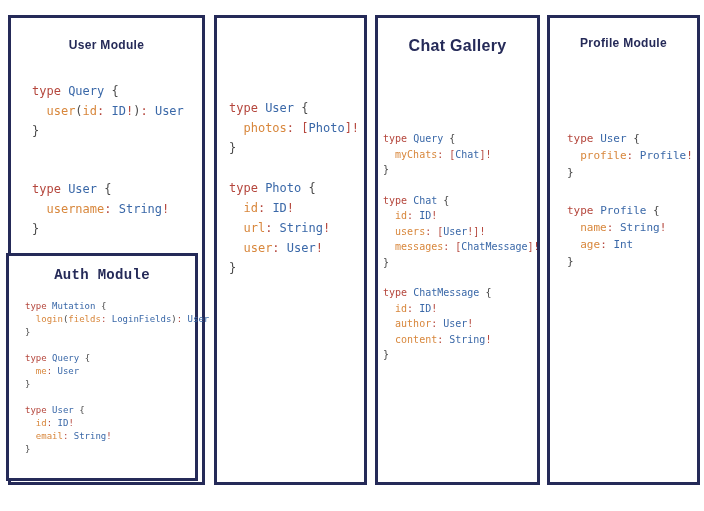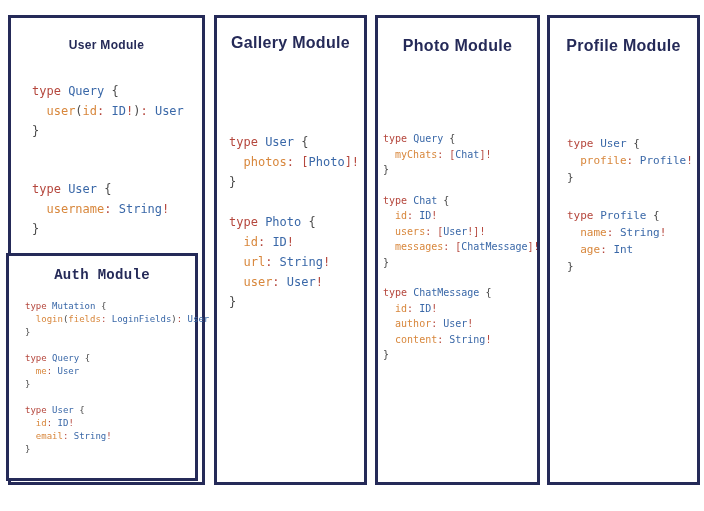--- a/index.html
+++ b/index.html
@@ -58,46 +58,45 @@
   #panel-gallery .title { margin-top: 15px; font-size: 16px; }
   #panel-gallery .code  { margin: 80px 0 0 12px; font-size: 12px; line-height: 20px; }
   #panel-gallery .code-block { margin-bottom: 20px; }
 
   #panel-chat   { left: 375px; top: 15px;  width: 165px; height: 470px; }
   #panel-chat .title { margin-top: 18px; font-size: 16px; }
   #panel-chat .code  { margin: 76px 0 0 5px; font-size: 10px; line-height: 15.5px; }
   #panel-chat .code-block { margin-bottom: 15px; }
 
   #panel-profile{ left: 547px; top: 15px;  width: 153px; height: 470px; }
-  #panel-profile .title { margin-top: 18px; font-size: 16px; }
+  #panel-profile .title { margin-top: 18px; font-size: 12px; }
   #panel-profile .code  { margin: 80px 0 0 17px; font-size: 11px; line-height: 17px; }
   #panel-profile .code-block { margin-bottom: 21px; }
 </style>
 </head>
 <body>
 
 <div class="wrap">
 
   <section class="panel" id="panel-user">
     <h2 class="title">User Module</h2>
     <div class="code"><div class="code-block"><div class="code-line"><span class="tok-k">type</span><span class="tok-t"> </span><span class="tok-c">Query</span><span class="tok-t"> </span><span class="tok-p">{</span></div><div class="code-line"><span class="tok-t">  </span><span class="tok-f">user</span><span class="tok-p">(</span><span class="tok-f">id</span><span class="tok-o">:</span><span class="tok-t"> </span><span class="tok-c">ID</span><span class="tok-o">!</span><span class="tok-p">)</span><span class="tok-o">:</span><span class="tok-t"> </span><span class="tok-c">User</span></div><div class="code-line"><span class="tok-p">}</span></div></div><div class="code-block"><div class="code-line"><span class="tok-k">type</span><span class="tok-t"> </span><span class="tok-c">User</span><span class="tok-t"> </span><span class="tok-p">{</span></div><div class="code-line"><span class="tok-t">  </span><span class="tok-f">username</span><span class="tok-o">:</span><span class="tok-t"> </span><span class="tok-c">String</span><span class="tok-o">!</span></div><div class="code-line"><span class="tok-p">}</span></div></div></div>
   </section>
 
   <section class="panel" id="auth-box">
     <h2 class="title">Auth Module</h2>
     <div class="code"><div class="code-block"><div class="code-line"><span class="tok-k">type</span><span class="tok-t"> </span><span class="tok-c">Mutation</span><span class="tok-t"> </span><span class="tok-p">{</span></div><div class="code-line"><span class="tok-t">  </span><span class="tok-f">login</span><span class="tok-p">(</span><span class="tok-f">fields</span><span class="tok-o">:</span><span class="tok-t"> </span><span class="tok-c">LoginFields</span><span class="tok-p">)</span><span class="tok-o">:</span><span class="tok-t"> </span><span class="tok-c">User</span></div><div class="code-line"><span class="tok-p">}</span></div></div><div class="code-block"><div class="code-line"><span class="tok-k">type</span><span class="tok-t"> </span><span class="tok-c">Query</span><span class="tok-t"> </span><span class="tok-p">{</span></div><div class="code-line"><span class="tok-t">  </span><span class="tok-f">me</span><span class="tok-o">:</span><span class="tok-t"> </span><span class="tok-c">User</span></div><div class="code-line"><span class="tok-p">}</span></div></div><div class="code-block"><div class="code-line"><span class="tok-k">type</span><span class="tok-t"> </span><span class="tok-c">User</span><span class="tok-t"> </span><span class="tok-p">{</span></div><div class="code-line"><span class="tok-t">  </span><span class="tok-f">id</span><span class="tok-o">:</span><span class="tok-t"> </span><span class="tok-c">ID</span><span class="tok-o">!</span></div><div class="code-line"><span class="tok-t">  </span><span class="tok-f">email</span><span class="tok-o">:</span><span class="tok-t"> </span><span class="tok-c">String</span><span class="tok-o">!</span></div><div class="code-line"><span class="tok-p">}</span></div></div></div>
   </section>
 
   <section class="panel" id="panel-gallery">
-    <h2 class="title">Gallery Module</h2>
     <div class="code"><div class="code-block"><div class="code-line"><span class="tok-k">type</span><span class="tok-t"> </span><span class="tok-c">User</span><span class="tok-t"> </span><span class="tok-p">{</span></div><div class="code-line"><span class="tok-t">  </span><span class="tok-f">photos</span><span class="tok-o">:</span><span class="tok-t"> </span><span class="tok-o">[</span><span class="tok-c">Photo</span><span class="tok-o">]!</span></div><div class="code-line"><span class="tok-p">}</span></div></div><div class="code-block"><div class="code-line"><span class="tok-k">type</span><span class="tok-t"> </span><span class="tok-c">Photo</span><span class="tok-t"> </span><span class="tok-p">{</span></div><div class="code-line"><span class="tok-t">  </span><span class="tok-f">id</span><span class="tok-o">:</span><span class="tok-t"> </span><span class="tok-c">ID</span><span class="tok-o">!</span></div><div class="code-line"><span class="tok-t">  </span><span class="tok-f">url</span><span class="tok-o">:</span><span class="tok-t"> </span><span class="tok-c">String</span><span class="tok-o">!</span></div><div class="code-line"><span class="tok-t">  </span><span class="tok-f">user</span><span class="tok-o">:</span><span class="tok-t"> </span><span class="tok-c">User</span><span class="tok-o">!</span></div><div class="code-line"><span class="tok-p">}</span></div></div></div>
   </section>
 
   <section class="panel" id="panel-chat">
-    <h2 class="title">Photo Module</h2>
+    <h2 class="title">Chat Gallery</h2>
     <div class="code"><div class="code-block"><div class="code-line"><span class="tok-k">type</span><span class="tok-t"> </span><span class="tok-c">Query</span><span class="tok-t"> </span><span class="tok-p">{</span></div><div class="code-line"><span class="tok-t">  </span><span class="tok-f">myChats</span><span class="tok-o">:</span><span class="tok-t"> </span><span class="tok-o">[</span><span class="tok-c">Chat</span><span class="tok-o">]!</span></div><div class="code-line"><span class="tok-p">}</span></div></div><div class="code-block"><div class="code-line"><span class="tok-k">type</span><span class="tok-t"> </span><span class="tok-c">Chat</span><span class="tok-t"> </span><span class="tok-p">{</span></div><div class="code-line"><span class="tok-t">  </span><span class="tok-f">id</span><span class="tok-o">:</span><span class="tok-t"> </span><span class="tok-c">ID</span><span class="tok-o">!</span></div><div class="code-line"><span class="tok-t">  </span><span class="tok-f">users</span><span class="tok-o">:</span><span class="tok-t"> </span><span class="tok-o">[</span><span class="tok-c">User</span><span class="tok-o">!]!</span></div><div class="code-line"><span class="tok-t">  </span><span class="tok-f">messages</span><span class="tok-o">:</span><span class="tok-t"> </span><span class="tok-o">[</span><span class="tok-c">ChatMessage</span><span class="tok-o">]!</span></div><div class="code-line"><span class="tok-p">}</span></div></div><div class="code-block"><div class="code-line"><span class="tok-k">type</span><span class="tok-t"> </span><span class="tok-c">ChatMessage</span><span class="tok-t"> </span><span class="tok-p">{</span></div><div class="code-line"><span class="tok-t">  </span><span class="tok-f">id</span><span class="tok-o">:</span><span class="tok-t"> </span><span class="tok-c">ID</span><span class="tok-o">!</span></div><div class="code-line"><span class="tok-t">  </span><span class="tok-f">author</span><span class="tok-o">:</span><span class="tok-t"> </span><span class="tok-c">User</span><span class="tok-o">!</span></div><div class="code-line"><span class="tok-t">  </span><span class="tok-f">content</span><span class="tok-o">:</span><span class="tok-t"> </span><span class="tok-c">String</span><span class="tok-o">!</span></div><div class="code-line"><span class="tok-p">}</span></div></div></div>
   </section>
 
   <section class="panel" id="panel-profile">
     <h2 class="title">Profile Module</h2>
     <div class="code"><div class="code-block"><div class="code-line"><span class="tok-k">type</span><span class="tok-t"> </span><span class="tok-c">User</span><span class="tok-t"> </span><span class="tok-p">{</span></div><div class="code-line"><span class="tok-t">  </span><span class="tok-f">profile</span><span class="tok-o">:</span><span class="tok-t"> </span><span class="tok-c">Profile</span><span class="tok-o">!</span></div><div class="code-line"><span class="tok-p">}</span></div></div><div class="code-block"><div class="code-line"><span class="tok-k">type</span><span class="tok-t"> </span><span class="tok-c">Profile</span><span class="tok-t"> </span><span class="tok-p">{</span></div><div class="code-line"><span class="tok-t">  </span><span class="tok-f">name</span><span class="tok-o">:</span><span class="tok-t"> </span><span class="tok-c">String</span><span class="tok-o">!</span></div><div class="code-line"><span class="tok-t">  </span><span class="tok-f">age</span><span class="tok-o">:</span><span class="tok-t"> </span><span class="tok-c">Int</span></div><div class="code-line"><span class="tok-p">}</span></div></div></div>
   </section>
 
 </div>
 

